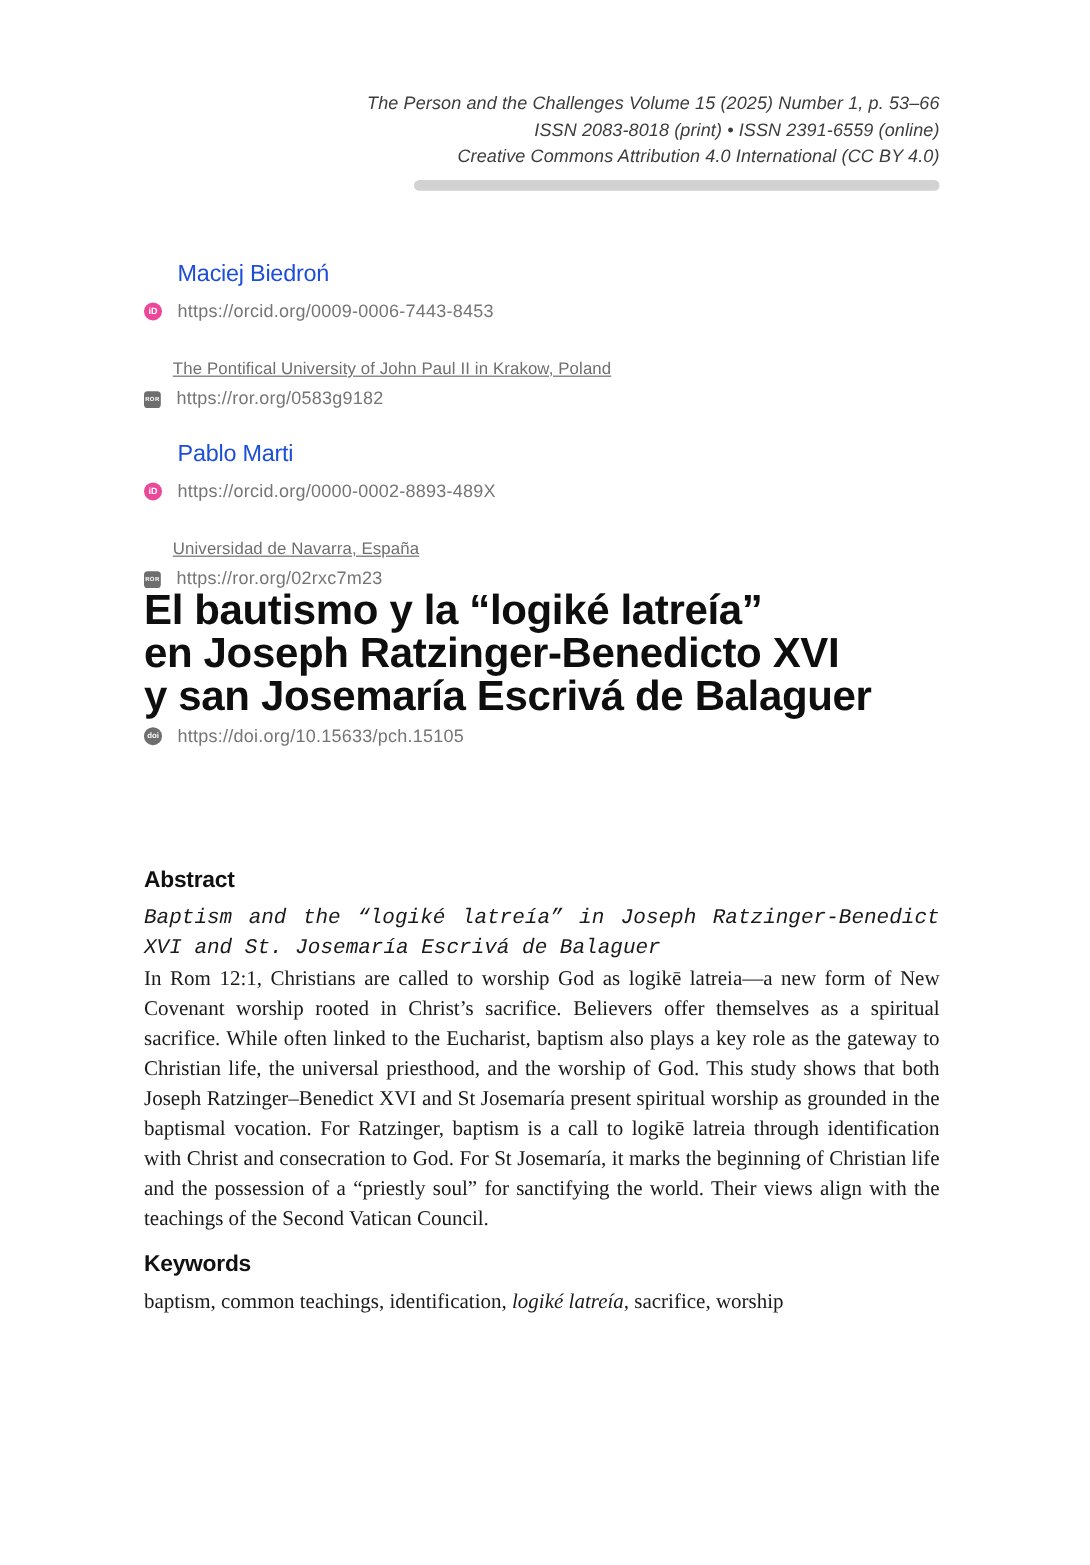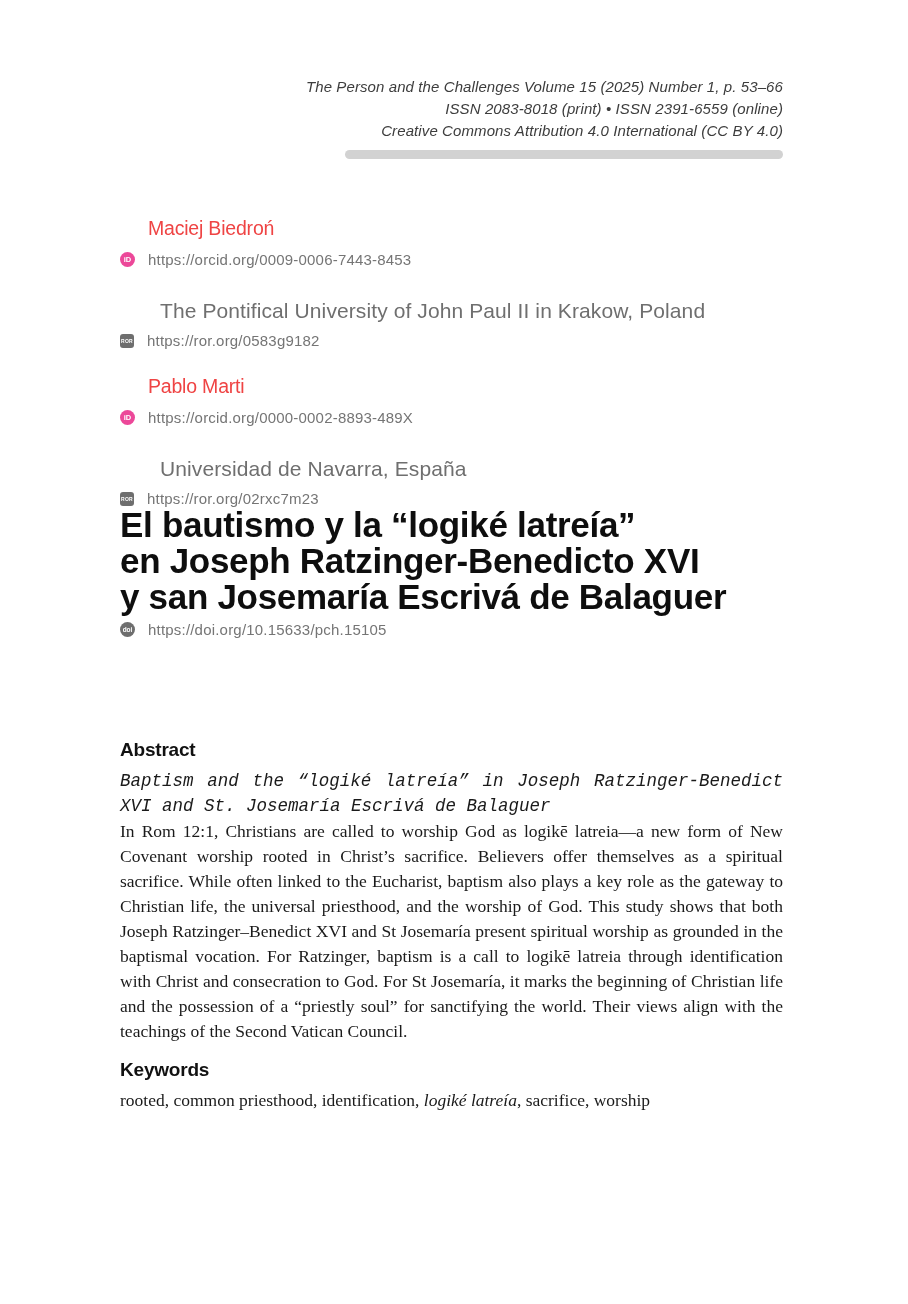--- a/index.html
+++ b/index.html
@@ -35,36 +35,37 @@
     background: #d2d2d2;
   }
 
   
   .authors { margin-top: 58px; }
   .author + .author { margin-top: 26px; }
   .author-name {
     margin-left: 28px;
     font-size: 19.5px;
     font-weight: 400;
-    color: #ef4444;
+    color: #1d4ed8;
     letter-spacing: -0.2px;
   }
   .id-row {
     display: flex;
     align-items: center;
     gap: 13px;
     margin-top: 11px;
   }
   .id-row.ror-row { margin-top: 9px; }
   .affiliation {
     margin-top: 31px;
-    margin-left: 40px;
-    font-size: 21px;
+    margin-left: 24px;
+    font-size: 14px;
     color: #6f6f6f;
     letter-spacing: 0.1px;
+    text-decoration: underline;
   }
   .id-link {
     font-size: 15px;
     color: #757575;
     text-decoration: none;
     letter-spacing: 0.2px;
   }
   .icon-orcid {
     width: 15px; height: 15px;
     border-radius: 50%;
@@ -191,15 +192,15 @@
   <div class="id-row doi-row">
     <span class="icon-doi">doi</span>
     <a class="id-link">https://doi.org/10.15633/pch.15105</a>
   </div>
 
   <h2 class="section-heading abstract-heading">Abstract</h2>
   <p class="abstract-subtitle">Baptism and the “logiké latreía” in Joseph Ratzinger-Benedict XVI and St. Josemaría Escrivá de Balaguer</p>
   <p class="abstract-body">In Rom 12:1, Christians are called to worship God as logikē latreia—a new form of New Covenant worship rooted in Christ’s sacrifice. Believers offer themselves as a spiritual sacrifice. While often linked to the Eucharist, baptism also plays a key role as the gateway to Christian life, the universal priesthood, and the worship of God. This study shows that both Joseph Ratzinger–Benedict XVI and St Josemaría present spiritual worship as grounded in the baptismal vocation. For Ratzinger, baptism is a call to logikē latreia through identification with Christ and consecration to God. For St Josemaría, it marks the beginning of Christian life and the possession of a “priestly soul” for sanctifying the world. Their views align with the teachings of the Second Vatican Council.</p>
 
   <h2 class="section-heading keywords-heading">Keywords</h2>
-  <p class="keywords-line"><span>rooted, common priesthood, identification, </span><span class="kw-italic">logiké latreía</span><span>, sacrifice, worship</span></p>
+  <p class="keywords-line"><span>baptism, common teachings, identification, </span><span class="kw-italic">logiké latreía</span><span>, sacrifice, worship</span></p>
 
 </div>
 
 </body></html>

